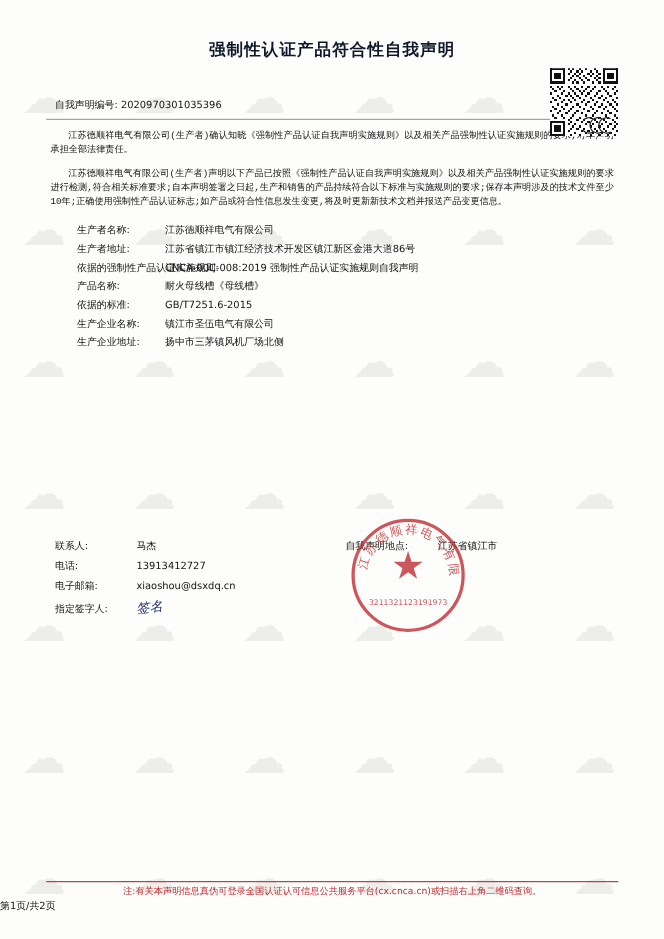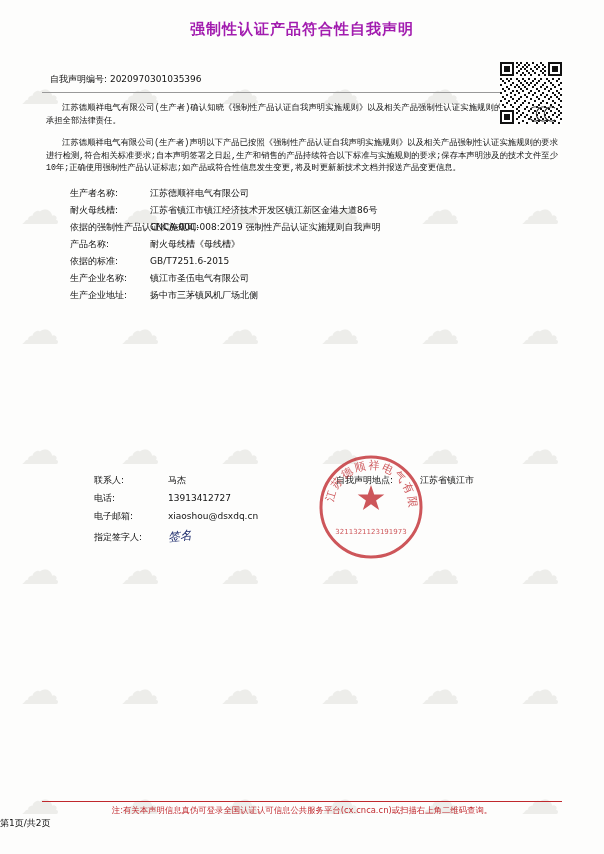--- a/index.html
+++ b/index.html
@@ -38,22 +38,22 @@
   }
   .content {
     position: relative;
     z-index: 2;
   }
   .doc-title {
     text-align: center;
     font-size: 15px;
     font-weight: bold;
     letter-spacing: 1px;
-    color: #a21caf;
-    padding-top: 20px;
+    color: #0f172a;
+    padding-top: 36px;
     font-family: "DejaVu Sans", "Liberation Sans", sans-serif;
   }
   .qr {
     position: absolute;
     right: 42px;
     top: 62px;
     width: 62px;
     height: 62px;
     z-index: 3;
   }
@@ -110,21 +110,20 @@
   .mid-gap {
     height: 168px;
   }
   .bottom-block {
     position: relative;
     display: flex;
     margin-top: 0;
     font-size: 9px;
     color: #111;
     font-family: "DejaVu Sans", "Liberation Sans", sans-serif;
-    padding-left: 44px;
   }
   .bottom-col {
     width: 50%;
     box-sizing: border-box;
   }
   .bcol-left { padding-left: 50px; }
   .bcol-right { padding-left: 12px; }
   .brow {
     display: flex;
     align-items: baseline;
@@ -478,21 +477,21 @@
 
     <div class="para">江苏德顺祥电气有限公司(生产者)确认知晓《强制性产品认证自我声明实施规则》以及相关产品强制性认证实施规则的要求,对本声明承担全部法律责任。</div>
     <div class="para">江苏德顺祥电气有限公司(生产者)声明以下产品已按照《强制性产品认证自我声明实施规则》以及相关产品强制性认证实施规则的要求进行检测,符合相关标准要求;自本声明签署之日起,生产和销售的产品持续符合以下标准与实施规则的要求;保存本声明涉及的技术文件至少10年;正确使用强制性产品认证标志;如产品或符合性信息发生变更,将及时更新新技术文档并报送产品变更信息。</div>
 
     <div class="fields">
       <div class="field-row">
         <div class="field-label">生产者名称:</div>
         <div class="field-value">江苏德顺祥电气有限公司</div>
       </div>
       <div class="field-row">
-        <div class="field-label">耐火母线槽:</div>
+        <div class="field-label">生产者地址:</div>
         <div class="field-value">江苏省镇江市镇江经济技术开发区镇江新区金港大道86号</div>
       </div>
       <div class="field-row">
         <div class="field-label">依据的强制性产品认证实施规则:</div>
         <div class="field-value">CNCA-00C-008:2019 强制性产品认证实施规则自我声明</div>
       </div>
       <div class="field-row">
         <div class="field-label">产品名称:</div>
         <div class="field-value">耐火母线槽《母线槽》</div>
       </div>

